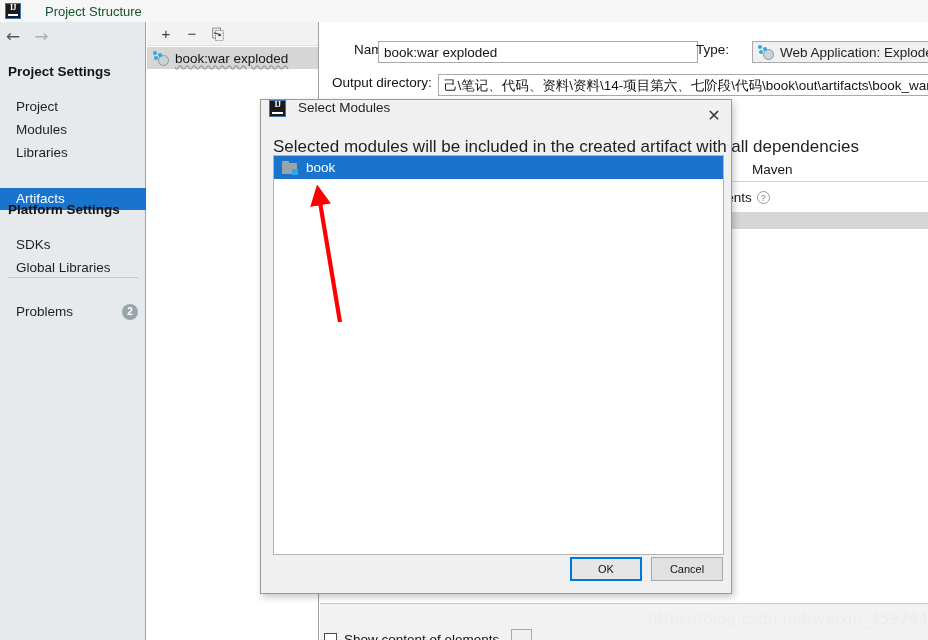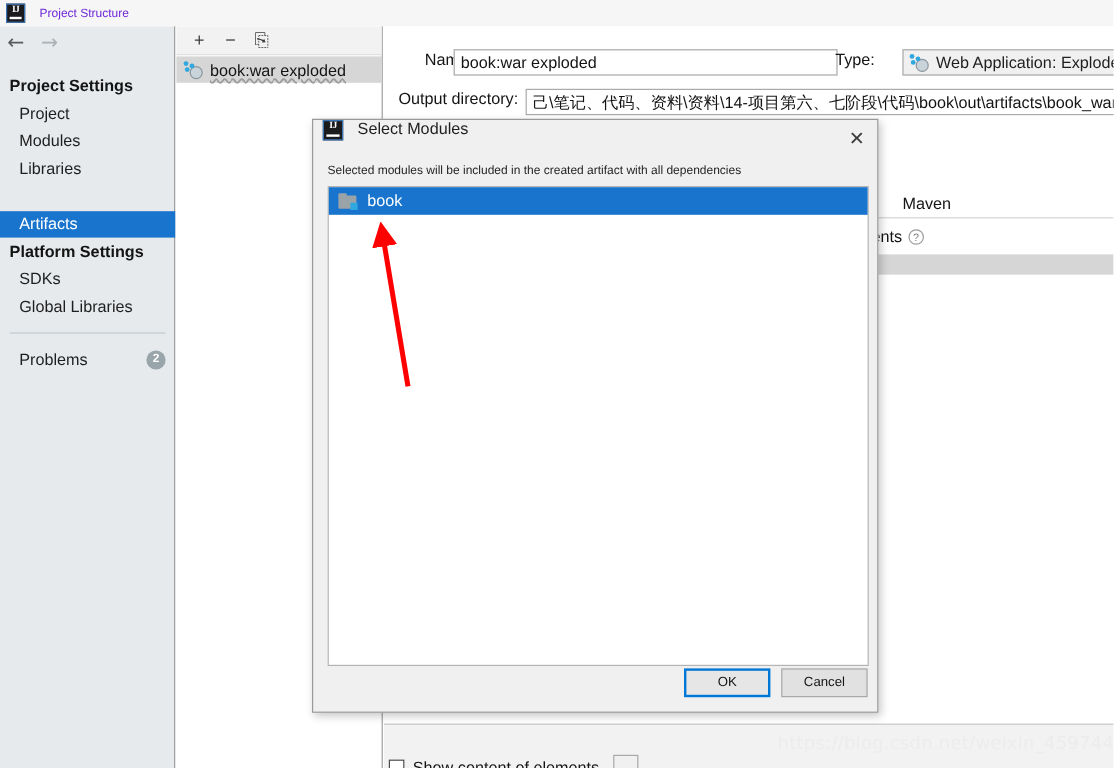--- a/index.html
+++ b/index.html
@@ -49,23 +49,23 @@
     letter-spacing: -0.5px;
   }
   .ij-logo::after {
     content: "";
     position: absolute;
     left: 2px; right: 2px; bottom: 2px;
     height: 2px;
     background: #ffffff;
   }
   .titlebar-text {
-    margin-left: 12px;
-    font-size: 10px;
-    color: #6d28d9;
+    margin-left: 24px;
+    font-size: 13px;
+    color: #14532d;
   }
 
   
   .sidebar {
     position: absolute;
     left: 0; top: 22px;
     width: 146px; height: 618px;
     background: #e6eaed;
     border-right: 1px solid #a0a0a0;
     box-sizing: border-box;
@@ -100,20 +100,21 @@
     position: absolute;
     left: 0;
     width: 146px;
     height: 22px;
     line-height: 22px;
     padding-left: 16px;
     box-sizing: border-box;
     font-size: 13.5px;
     color: #1f1f1f;
     white-space: nowrap;
+    margin-top: 12px;
   }
   .nav-item.selected {
     background: #1874cd;
     color: #ffffff;
   }
   .sidebar-divider {
     position: absolute;
     left: 8px;
     width: 130px;
     height: 1px;
@@ -343,21 +344,21 @@
     width: 22px; height: 22px;
     text-align: center;
     line-height: 21px;
     font-size: 16px;
     color: #3a3a3a;
     font-family: "DejaVu Sans", sans-serif;
   }
   .dialog-desc {
     position: absolute;
     left: 12px; top: 37px;
-    font-size: 10px;
+    font-size: 17px;
     color: #1f1f1f;
     white-space: nowrap;
   }
   .modules-list {
     position: absolute;
     left: 12px; top: 55px;
     width: 451px; height: 400px;
     background: #ffffff;
     border: 1px solid #b4b4b4;
     box-sizing: border-box;

